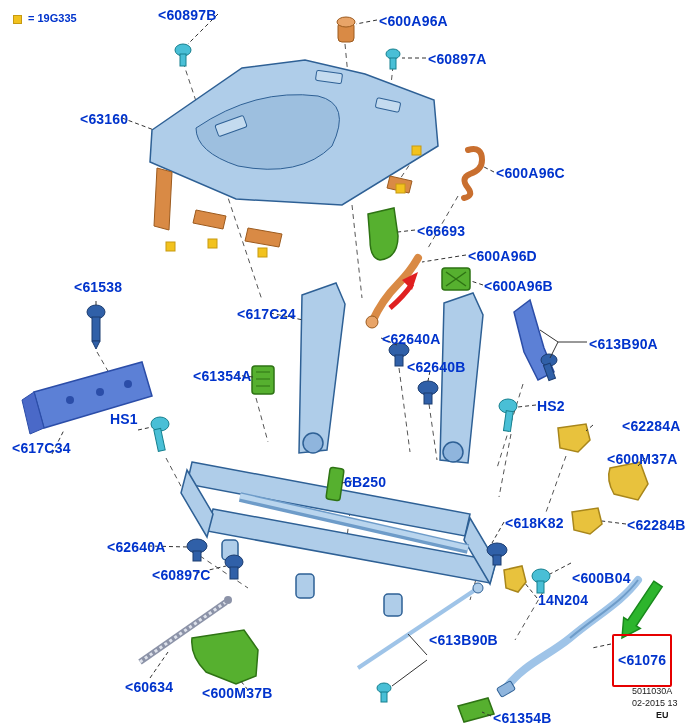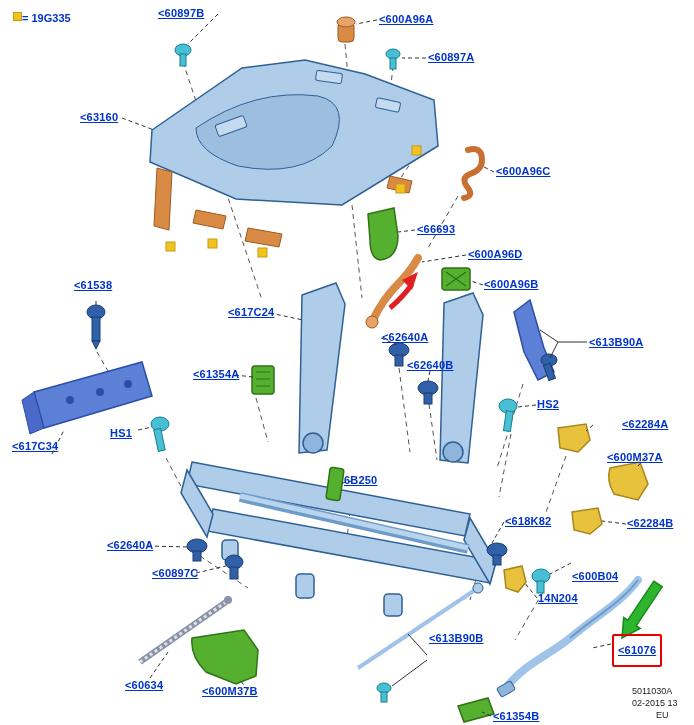--- a/index.html
+++ b/index.html
@@ -1,33 +1,33 @@
 <!DOCTYPE html>
 <html><head>
 <meta charset="utf-8">
 <style>
   * { margin:0; padding:0; box-sizing:border-box; }
   html,body { background:#fff; font-family:"Liberation Sans", sans-serif; }
   .stage { position:relative; width:694px; height:725px; background:#ffffff; overflow:hidden; }
   .diagram-svg { position:absolute; left:0; top:0; }
   .lbl {
-    position:absolute; font-size:11px; font-weight:bold; color:#0033CC;
-    white-space:nowrap; letter-spacing:0.2px; cursor:pointer; line-height:1.2;text-decoration:underline;
+    position:absolute; font-size:14px; font-weight:bold; color:#0033CC;
+    white-space:nowrap; letter-spacing:0.2px; cursor:pointer; line-height:1.2;
   }
-  .lbl.hl { border:2px solid #E60000; padding:8px 4px; border-radius:2px; }
+  .lbl.hl { border:2px solid #E60000; padding:16px 4px; border-radius:2px; }
   .legend {
-    position:absolute; left:13px; top:12px; display:flex; align-items:flex-start; 
+    position:absolute; left:13px; top:12px; display:flex; align-items:flex-end; gap:6px;
     font-size:11px; font-weight:bold; color:#0033CC;
   }
   .legend .sq { width:9px; height:9px; background:#F2C21E; border:1px solid #C79A10; display:inline-block; }
   .footer {
     position:absolute; left:632px; top:685px; font-size:9px; color:#1a1a1a; line-height:1.35;
   }
   .footer div { white-space:nowrap; }
-  .footer .eu { padding-left:24px; }
+  .footer .eu { padding-left:24px;font-weight:bold; }
 </style>
 </head>
 <body>
 
 <div class="stage">
 
   <svg class="diagram-svg" width="694" height="725" viewBox="0 0 694 725" xmlns="http://www.w3.org/2000/svg">
 
     <g stroke="#555" stroke-width="1" stroke-dasharray="5 4" fill="none">
       <path d="M183,62 L262,300"></path>
@@ -270,26 +270,26 @@
 
   <div class="lbl" style="left:158px;top:7px">&lt;60897B</div>
   <div class="lbl" style="left:379px;top:13px">&lt;600A96A</div>
   <div class="lbl" style="left:428px;top:51px">&lt;60897A</div>
   <div class="lbl" style="left:80px;top:111px">&lt;63160</div>
   <div class="lbl" style="left:496px;top:165px">&lt;600A96C</div>
   <div class="lbl" style="left:417px;top:223px">&lt;66693</div>
   <div class="lbl" style="left:468px;top:248px">&lt;600A96D</div>
   <div class="lbl" style="left:484px;top:278px">&lt;600A96B</div>
   <div class="lbl" style="left:74px;top:279px">&lt;61538</div>
-  <div class="lbl" style="left:228px;top:306px">&lt;617C24</div>
+  <div class="lbl" style="left:237px;top:306px">&lt;617C24</div>
   <div class="lbl" style="left:382px;top:331px">&lt;62640A</div>
   <div class="lbl" style="left:407px;top:359px">&lt;62640B</div>
   <div class="lbl" style="left:589px;top:336px">&lt;613B90A</div>
   <div class="lbl" style="left:193px;top:368px">&lt;61354A</div>
-  <div class="lbl" style="left:110px;top:427px">HS1</div>
+  <div class="lbl" style="left:110px;top:411px">HS1</div>
   <div class="lbl" style="left:537px;top:398px">HS2</div>
   <div class="lbl" style="left:622px;top:418px">&lt;62284A</div>
   <div class="lbl" style="left:607px;top:451px">&lt;600M37A</div>
   <div class="lbl" style="left:12px;top:440px">&lt;617C34</div>
   <div class="lbl" style="left:344px;top:474px">6B250</div>
   <div class="lbl" style="left:505px;top:515px">&lt;618K82</div>
   <div class="lbl" style="left:627px;top:517px">&lt;62284B</div>
   <div class="lbl" style="left:107px;top:539px">&lt;62640A</div>
   <div class="lbl" style="left:572px;top:570px">&lt;600B04</div>
   <div class="lbl" style="left:152px;top:567px">&lt;60897C</div>

